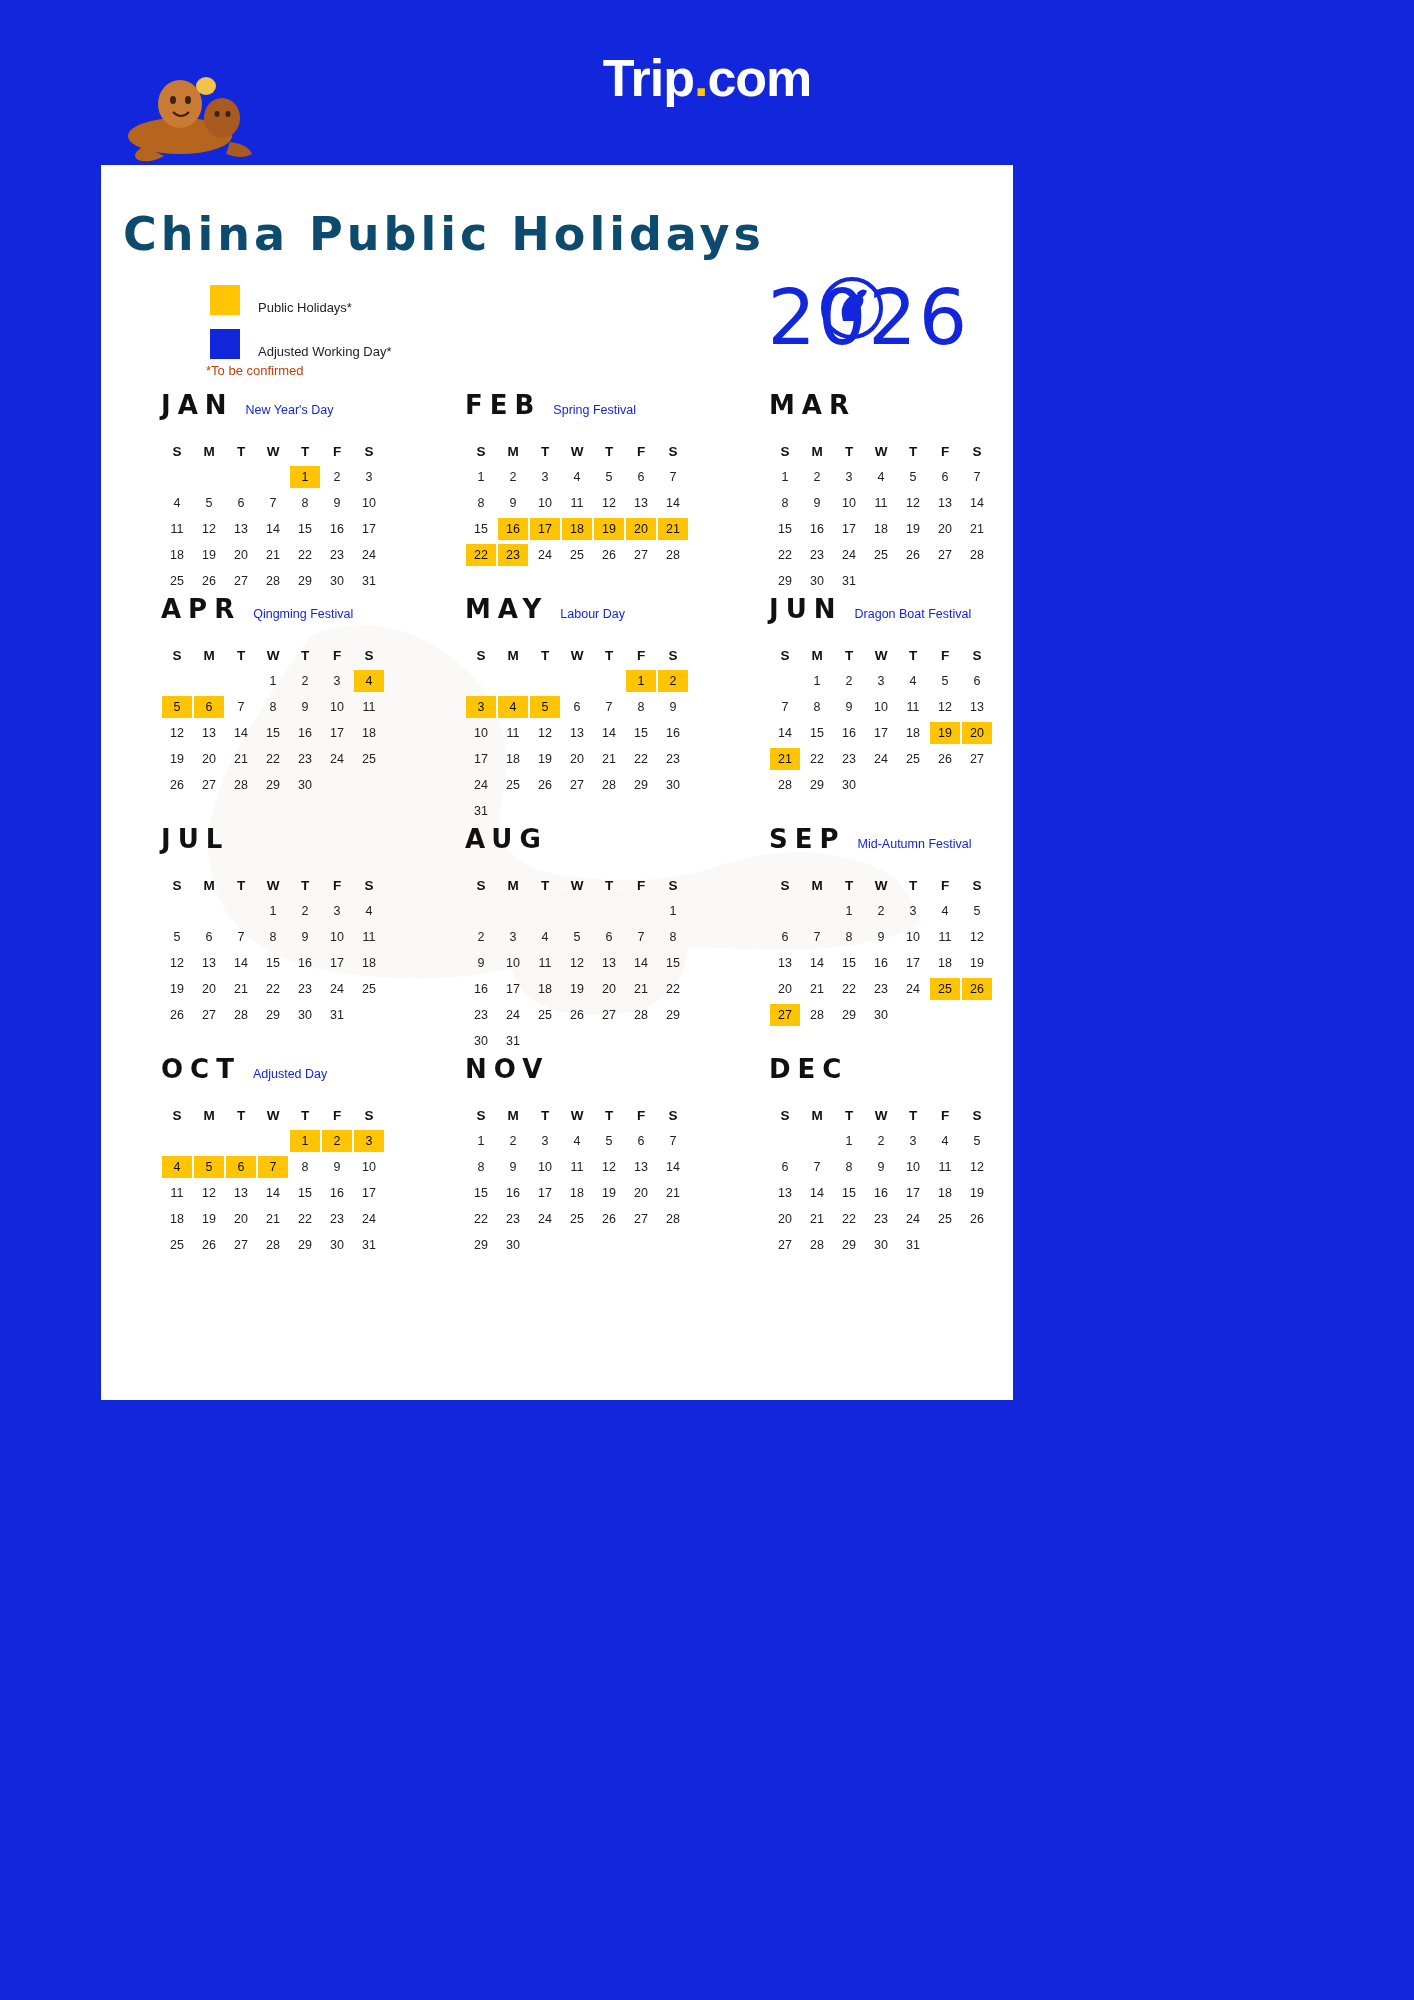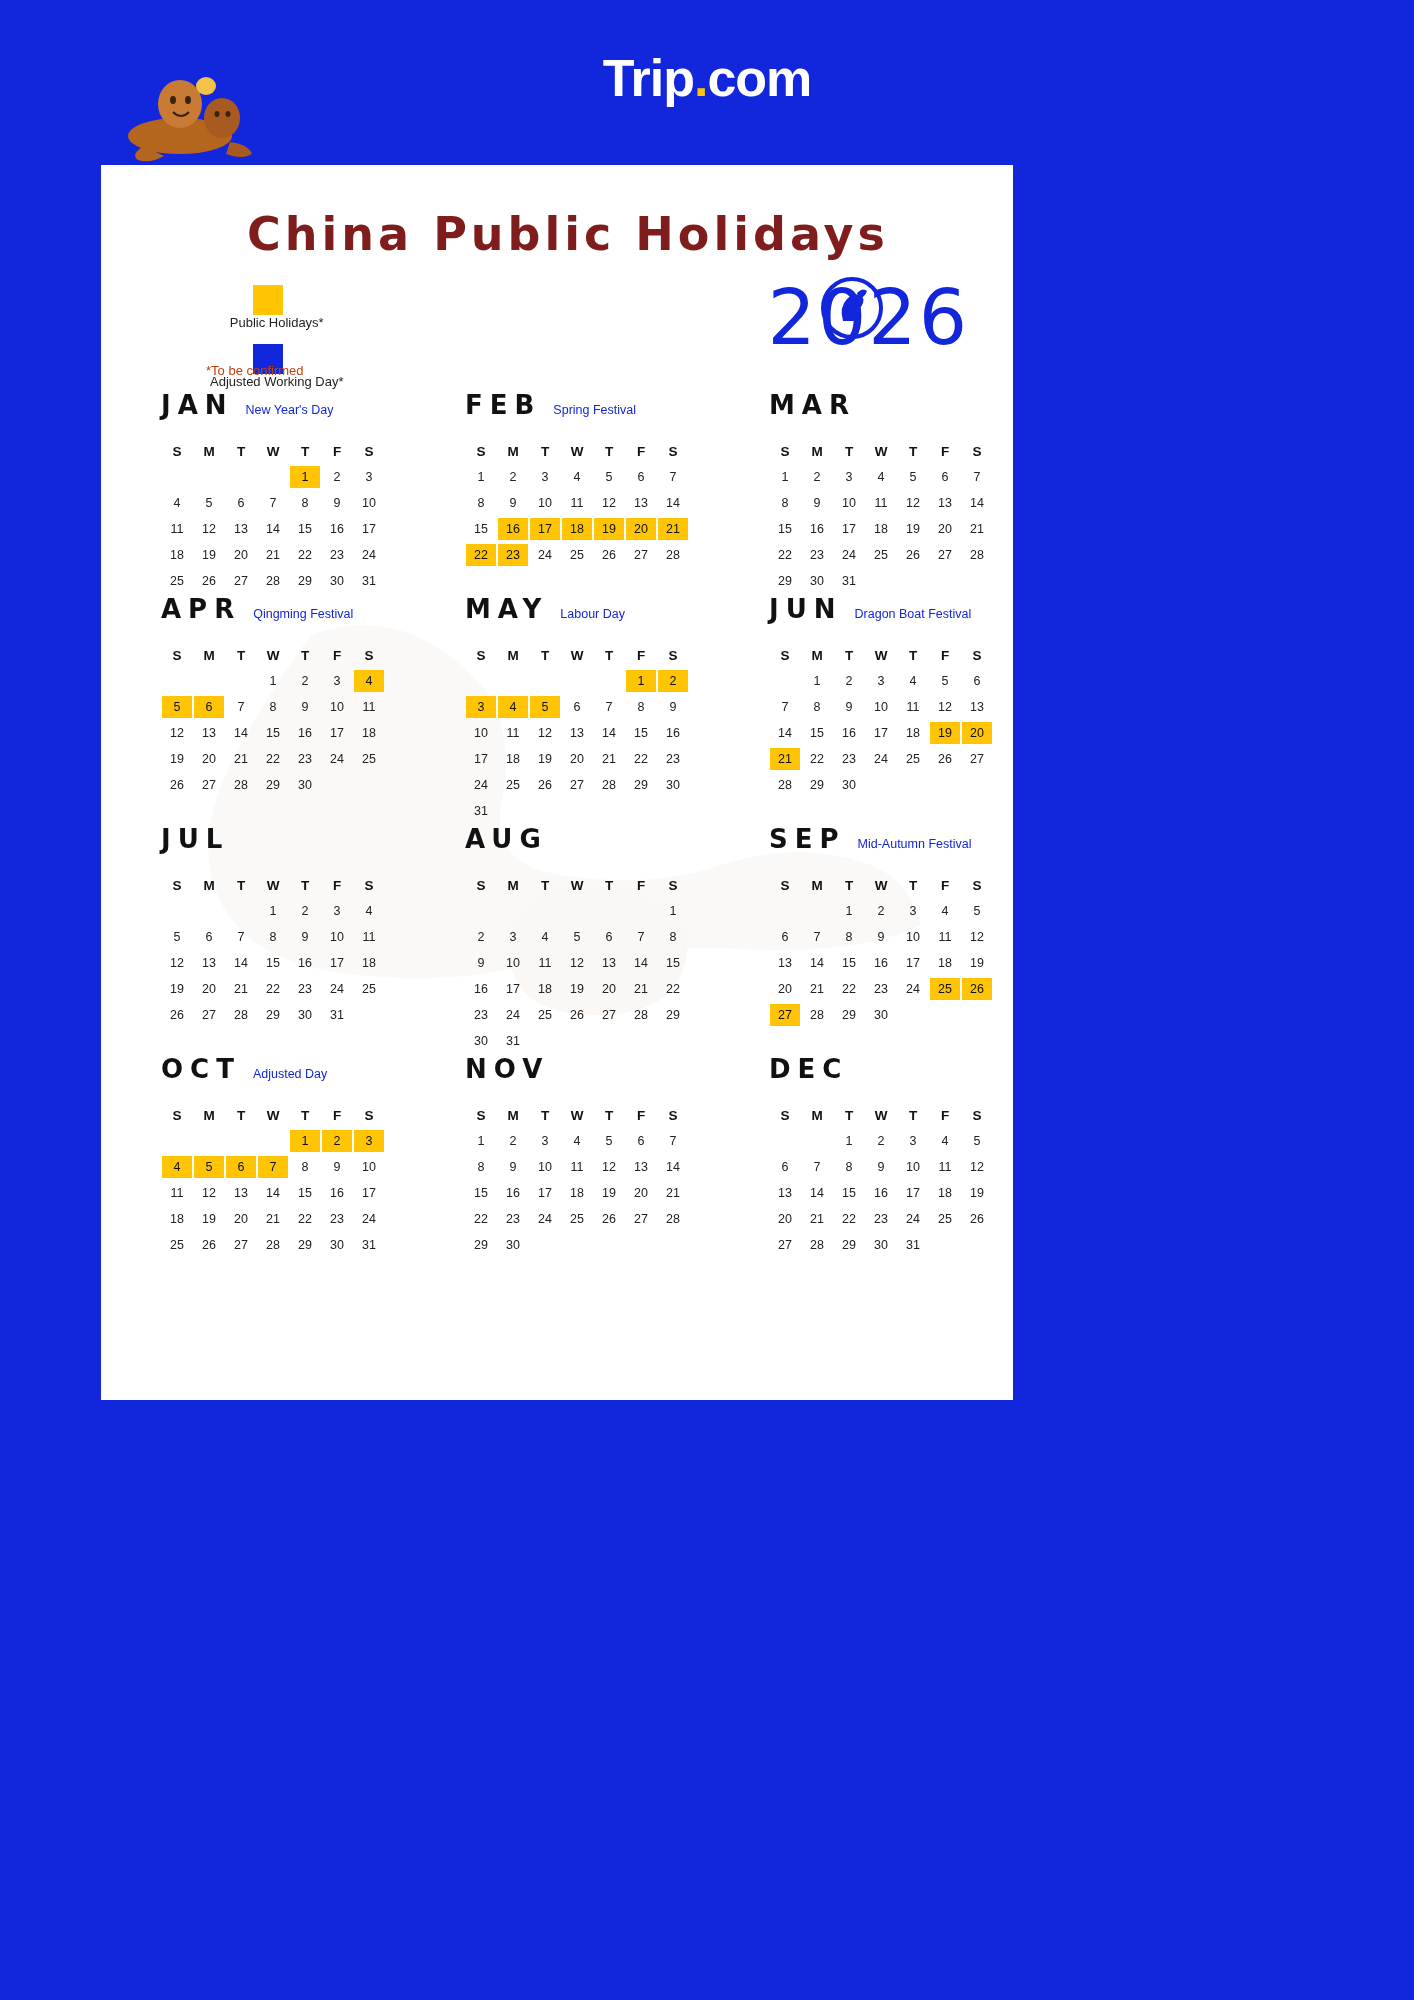--- a/index.html
+++ b/index.html
@@ -16,27 +16,27 @@
   }
   .brand .dot{color:#FFC403;}
   .mascot{
     position:absolute;left:118px;top:58px;width:160px;height:110px;
   }
   .sheet{
     position:absolute;left:101px;top:165px;width:912px;height:1235px;
     background:#ffffff;
   }
   .title{
-    margin:0;padding-top:42px;text-align:center;
-    color:#7f1d1d;font-size:46px;font-weight:bold;letter-spacing:4px;
+    margin:0;padding-top:42px;text-align:left;
+    color:#0c4a6e;font-size:46px;font-weight:bold;letter-spacing:4px;
     font-family:"DejaVu Sans", sans-serif;
     padding-left:22px;
   }
   .legend{position:absolute;left:109px;top:120px;}
-  .legend-row{display:flex;align-items:center;margin-bottom:14px;flex-direction:column;}
+  .legend-row{display:flex;align-items:flex-end;margin-bottom:14px;}
   .swatch{width:30px;height:30px;margin-right:18px;}
   .sw-yellow{background:#FFC403;}
   .sw-blue{background:#1226DC;}
   .legend-label{font-size:13px;color:#222;}
   .confirm{position:absolute;left:105px;top:198px;font-size:13px;color:#c2410c;}
   .year{
     position:absolute;right:44px;top:108px;
     color:#1226DC;font-size:76px;font-weight:normal;letter-spacing:2px;
     font-family:"DejaVu Sans", sans-serif;
   }

